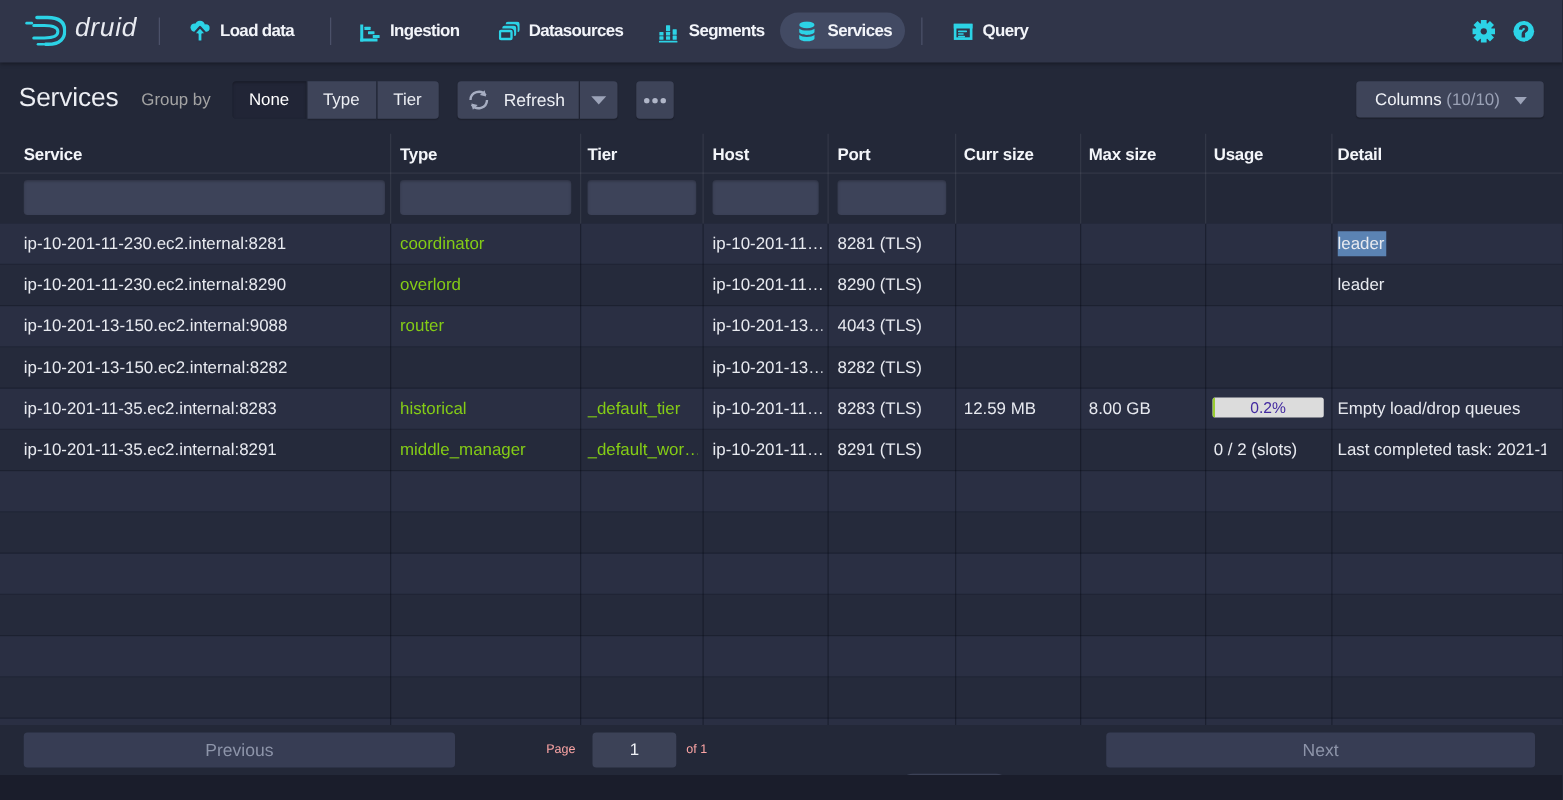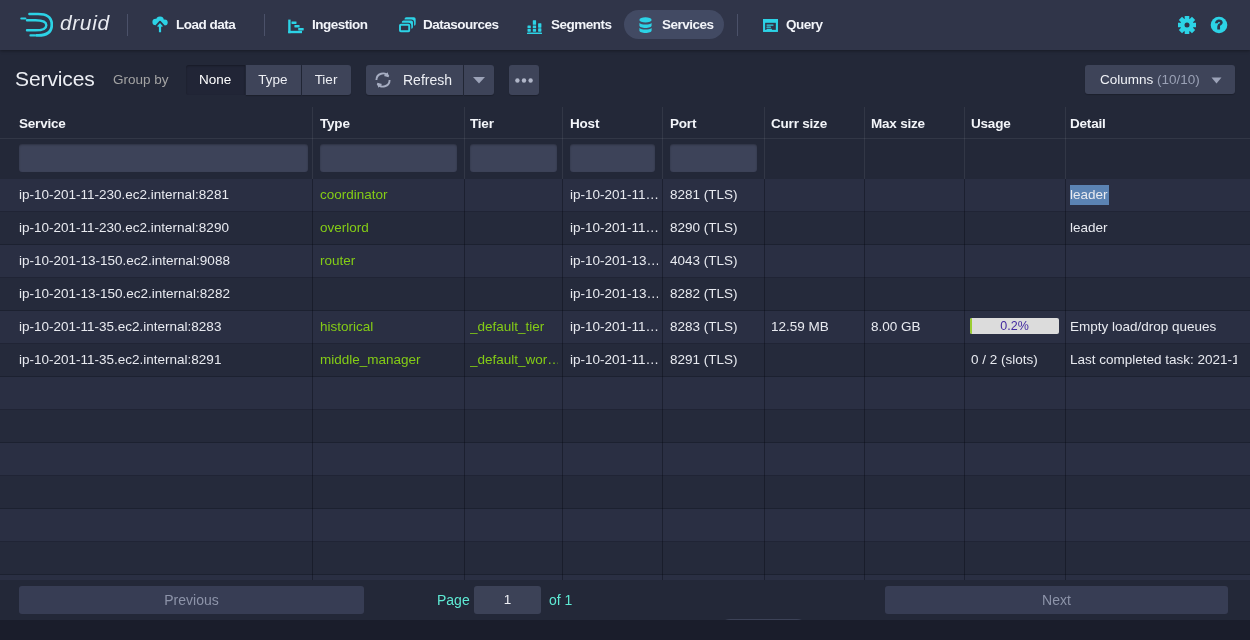--- a/index.html
+++ b/index.html
@@ -31,21 +31,21 @@
   .rl { background:#2a2f43; }
   .rd { background:#252a3b; }
   .cell { position:absolute; top:0; height:32px; line-height:32px; font-size:13.5px; color:#e8eaf0; white-space:nowrap; overflow:hidden; }
   .lk { color:#84cc16; }
   .vlineh { position:absolute; top:0; width:1px; height:71.5px; background:rgba(255,255,255,0.07); }
   .vlineb { position:absolute; top:71.5px; width:1px; height:401px; background:rgba(8,10,20,0.4); }
   .finput { position:absolute; top:0; height:28px; background:#3d4359; border-radius:3px; box-shadow:inset 0 1px 2px rgba(0,0,0,0.25); }
   
   .pgbtn { position:absolute; top:585.5px; height:28.5px; background:#373d54; border-radius:3px; color:#8d94a9; font-size:14px; text-align:center; line-height:28.5px; }
   #pg-input { position:absolute; left:474px; top:586px; width:67px; height:28px; background:#3c4257; border-radius:3px; color:#eef0f5; font-size:13.5px; text-align:center; line-height:28px; }
-  .pgtext { position:absolute; top:586px; height:28px; line-height:28px; color:#5eead4; font-size:14px; }
+  .pgtext { position:absolute; top:586px; height:28px; line-height:28px; color:#fca5a5; font-size:10px; }
   #rows-sel { position:absolute; left:719px; top:586px; width:89px; height:28px; background:#3c4257; border-radius:11px; color:#eef0f5; font-size:13.5px; line-height:28px; box-shadow:0 1px 1px rgba(0,0,0,0.2);margin-top:33px; }
   #bottomstrip { position:absolute; left:0; top:620px; width:1250px; height:20px; background:#1a1d2b; }
 </style>
 </head>
 <body>
 
 <div id="topbar">
 
   <svg class="abs" style="left:20px;top:12px" width="33" height="26" viewBox="0 0 33 26">
     <g fill="none" stroke="#2cd3e6" stroke-linecap="round">

